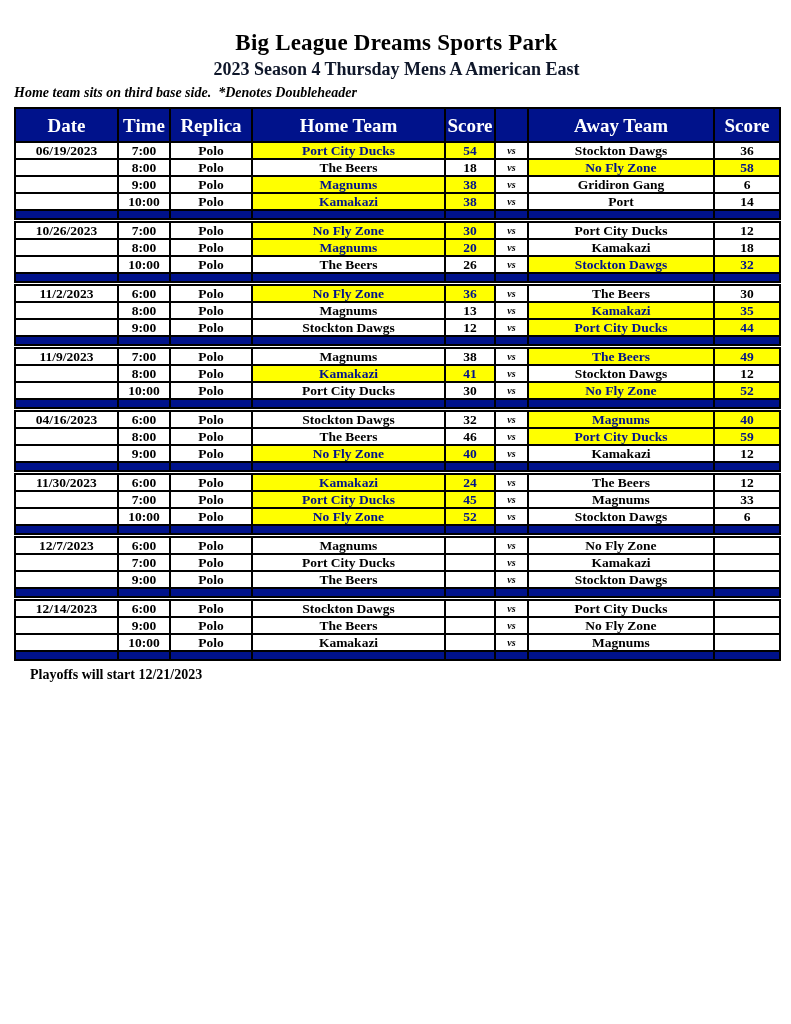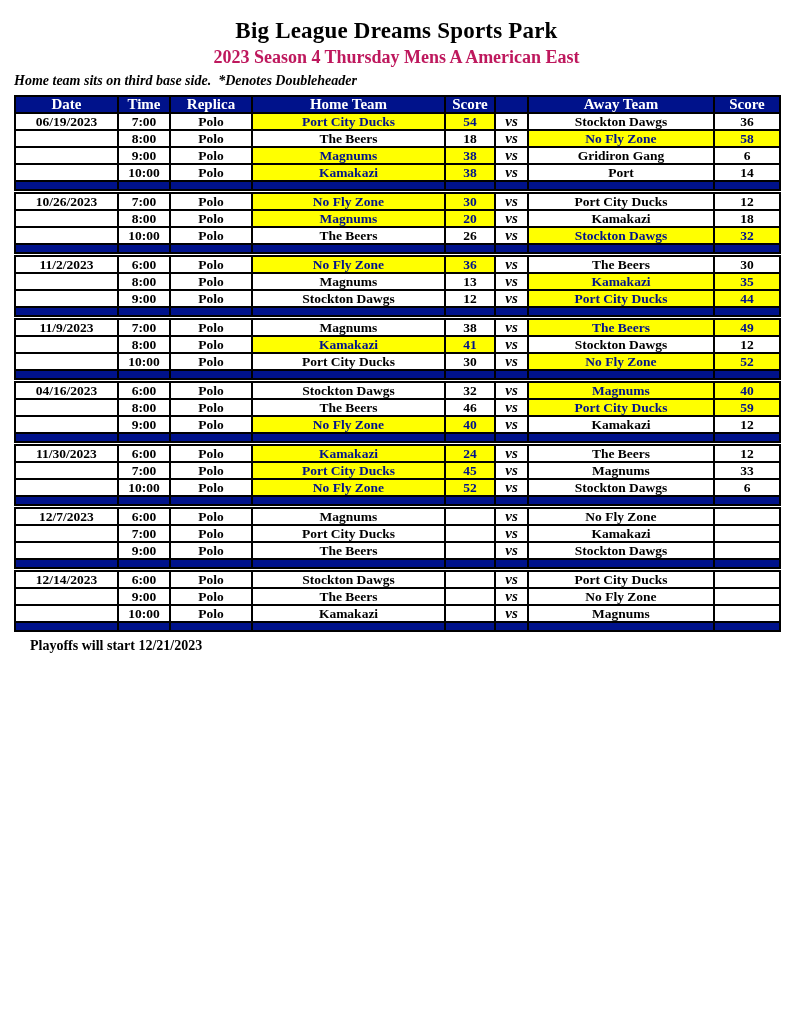--- a/index.html
+++ b/index.html
@@ -10,52 +10,52 @@
     --header-text:#ffffff;
   }
   *{box-sizing:border-box;}
   html,body{margin:0;padding:0;}
   body{
     width:791px;height:1024px;
     background:#ffffff;
     font-family:"Liberation Serif","DejaVu Serif",serif;
     overflow:hidden;
   }
-  .page{padding:8px 12px 0 14px;}
+  .page{padding:20px 12px 0 14px;}
   .doc-title{
     text-align:center;font-weight:bold;font-size:23px;
     margin:10px 0 3px 0;letter-spacing:0.2px;color:#000;
   }
   .doc-subtitle{
     text-align:center;font-weight:bold;font-size:18px;
-    margin:0 0 5px 0;color:#be185d;
+    margin:0 0 5px 0;color:#0f172a;
   }
   .doc-note{
     font-weight:bold;font-style:italic;font-size:14px;
     margin:0 0 6px 0;color:#000;white-space:pre-wrap;
   }
   table.schedule{
     border-collapse:collapse;table-layout:fixed;width:765px;
   }
   table.schedule th, table.schedule td{
     border:2px solid var(--border);
     text-align:center;vertical-align:middle;
     font-weight:bold;font-size:13.5px;line-height:15px;
     padding:0;height:16px;overflow:hidden;white-space:nowrap;
     color:#000;
   }
   table.schedule thead th{
     background:var(--navy);color:var(--header-text);
-    height:17px;font-size:15px;
+    height:34px;font-size:19px;
   }
   table.schedule td.hl{
     background:var(--yellow);color:var(--hl-text);
   }
   table.schedule td.vs{
-    font-style:italic;font-size:15px;
+    font-style:italic;font-size:10px;
   }
   table.schedule td.sep{
     background:var(--navy);height:9px;border:2px solid var(--border);
   }
   table.schedule tr.gap td{
     border:none;height:3px;line-height:3px;background:#fff;
   }
   .playoffs-note{
     font-weight:bold;font-size:14px;color:#000;
     margin:4px 0 0 16px;text-align:left;

